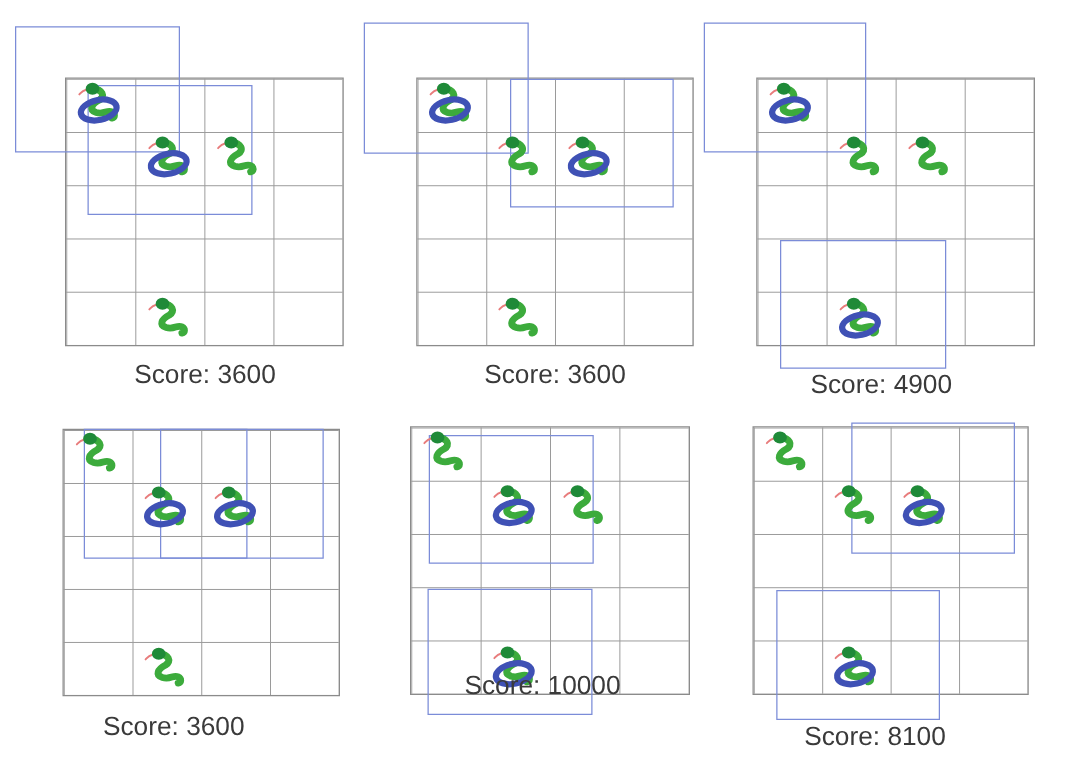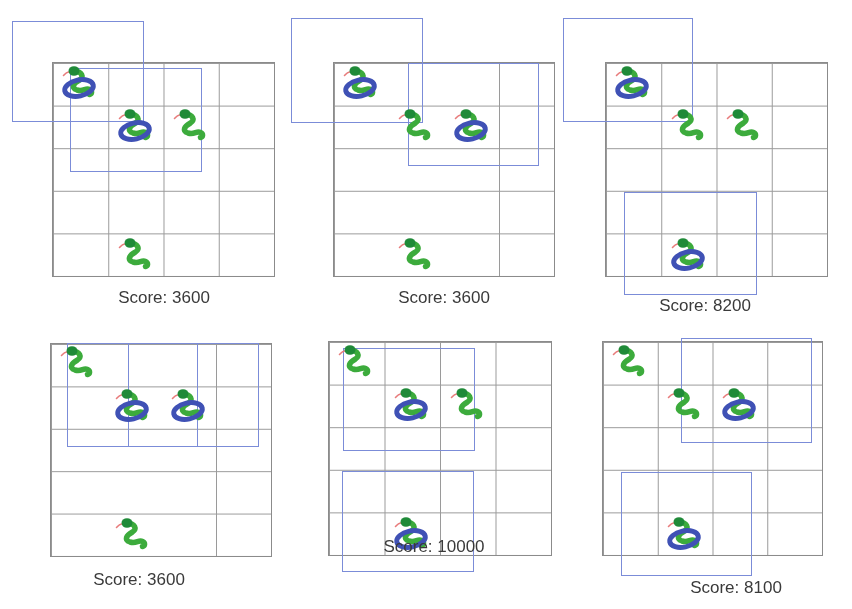--- a/index.html
+++ b/index.html
@@ -27,21 +27,21 @@
     background: transparent;
   }
   .snake {
     position: absolute;
     width: 44px;
     height: 42px;
   }
   .score {
     position: absolute;
     transform: translateX(-50%);
-    font-size: 17px;
+    font-size: 21px;
     color: #3a3a3a;
     white-space: nowrap;
   }
 </style>
 </head>
 <body>
 
 <div class="stage">
     <div>
       <div class="grid" style="left: 52px; top: 62px; width: 223px; height: 215px;"></div>
@@ -118,21 +118,21 @@
           <path d="M10.5 11 C 8 11.5 7 13 5.5 14.5" stroke="#e87c7c" stroke-width="1.6" fill="none" stroke-linecap="round"></path>
           <path d="M16 10 C 24 10.5 26.5 16 21.5 19 C 15 22.5 13 27 19 29 C 25.5 31 27.5 26.5 31.5 28.5 C 34.5 30 34 33 31.5 33.5" stroke="#3cab3c" stroke-width="5.5" fill="none" stroke-linecap="round"></path>
           <ellipse cx="16" cy="10" rx="5.5" ry="4.8" fill="#1f8a38"></ellipse>
         </svg></div>
       <div class="snake" style="left: 666.625px; top: 232.5px;"><svg width="44" height="42" viewBox="0 0 44 42" xmlns="http://www.w3.org/2000/svg">
           <path d="M10.5 11 C 8 11.5 7 13 5.5 14.5" stroke="#e87c7c" stroke-width="1.6" fill="none" stroke-linecap="round"></path>
           <path d="M16 10 C 24 10.5 26.5 16 21.5 19 C 15 22.5 13 27 19 29 C 25.5 31 27.5 26.5 31.5 28.5 C 34.5 30 34 33 31.5 33.5" stroke="#3cab3c" stroke-width="5.5" fill="none" stroke-linecap="round"></path>
           <ellipse cx="16" cy="10" rx="5.5" ry="4.8" fill="#1f8a38"></ellipse>
           <ellipse cx="21" cy="27" rx="14.5" ry="8" fill="none" stroke="#3f51b5" stroke-width="5" transform="rotate(-12 21 27)"></ellipse>
         </svg></div>
-      <div class="score" style="left: 705px; top: 296px;">Score: 8200</div>
+      <div class="score" style="left: 705px; top: 296px;">Score: 4900</div>
     </div>
     <div>
       <div class="grid" style="left: 50px; top: 343px; width: 222px; height: 214px;"></div>
       <div class="sel-box" style="left: 67px; top: 343px; width: 131px; height: 104px;"></div>
       <div class="sel-box" style="left: 128px; top: 343px; width: 131px; height: 104px;"></div>
       <div class="snake" style="left: 55.75px; top: 341.4px;"><svg width="44" height="42" viewBox="0 0 44 42" xmlns="http://www.w3.org/2000/svg">
           <path d="M10.5 11 C 8 11.5 7 13 5.5 14.5" stroke="#e87c7c" stroke-width="1.6" fill="none" stroke-linecap="round"></path>
           <path d="M16 10 C 24 10.5 26.5 16 21.5 19 C 15 22.5 13 27 19 29 C 25.5 31 27.5 26.5 31.5 28.5 C 34.5 30 34 33 31.5 33.5" stroke="#3cab3c" stroke-width="5.5" fill="none" stroke-linecap="round"></path>
           <ellipse cx="16" cy="10" rx="5.5" ry="4.8" fill="#1f8a38"></ellipse>
         </svg></div>
@@ -202,15 +202,15 @@
           <path d="M16 10 C 24 10.5 26.5 16 21.5 19 C 15 22.5 13 27 19 29 C 25.5 31 27.5 26.5 31.5 28.5 C 34.5 30 34 33 31.5 33.5" stroke="#3cab3c" stroke-width="5.5" fill="none" stroke-linecap="round"></path>
           <ellipse cx="16" cy="10" rx="5.5" ry="4.8" fill="#1f8a38"></ellipse>
           <ellipse cx="21" cy="27" rx="14.5" ry="8" fill="none" stroke="#3f51b5" stroke-width="5" transform="rotate(-12 21 27)"></ellipse>
         </svg></div>
       <div class="snake" style="left: 662.875px; top: 511.5px;"><svg width="44" height="42" viewBox="0 0 44 42" xmlns="http://www.w3.org/2000/svg">
           <path d="M10.5 11 C 8 11.5 7 13 5.5 14.5" stroke="#e87c7c" stroke-width="1.6" fill="none" stroke-linecap="round"></path>
           <path d="M16 10 C 24 10.5 26.5 16 21.5 19 C 15 22.5 13 27 19 29 C 25.5 31 27.5 26.5 31.5 28.5 C 34.5 30 34 33 31.5 33.5" stroke="#3cab3c" stroke-width="5.5" fill="none" stroke-linecap="round"></path>
           <ellipse cx="16" cy="10" rx="5.5" ry="4.8" fill="#1f8a38"></ellipse>
           <ellipse cx="21" cy="27" rx="14.5" ry="8" fill="none" stroke="#3f51b5" stroke-width="5" transform="rotate(-12 21 27)"></ellipse>
         </svg></div>
-      <div class="score" style="left: 736px; top: 578px; text-align: right;">Score: 8100</div>
+      <div class="score" style="left: 700px; top: 578px; text-align: right;">Score: 8100</div>
     </div>
   </div>
 
 </body></html>

